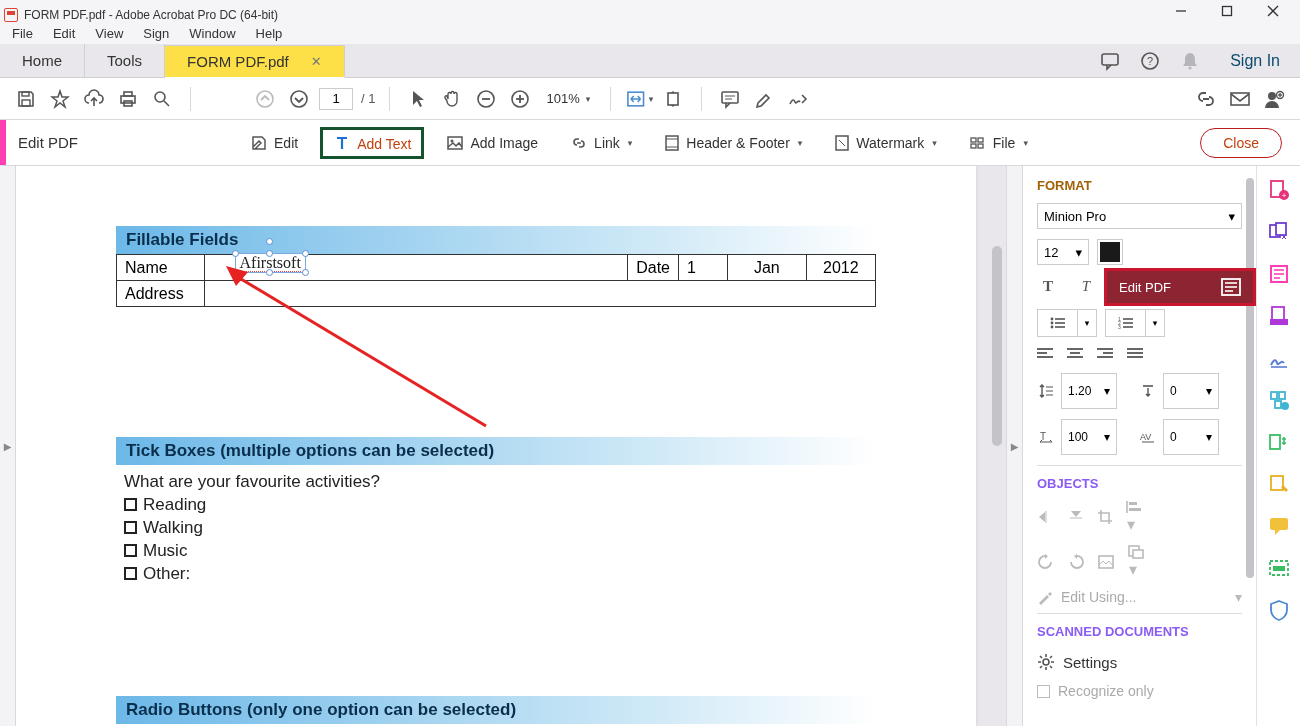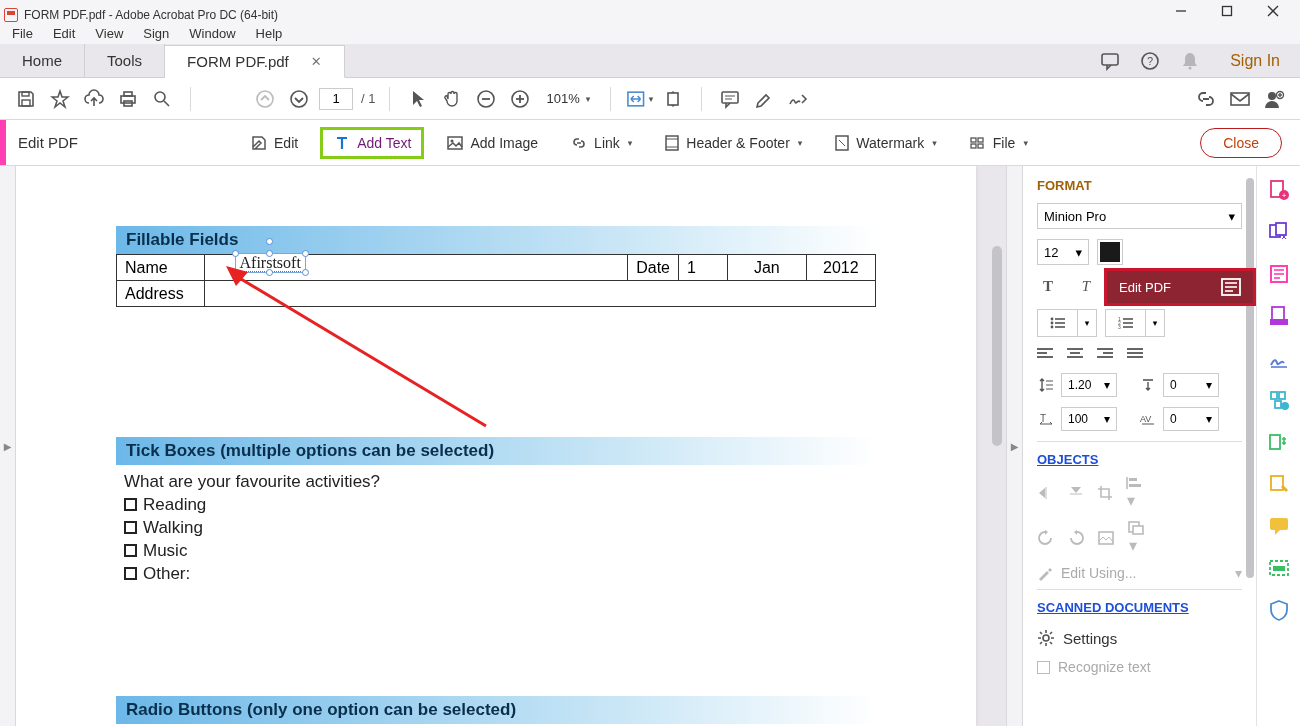--- a/index.html
+++ b/index.html
@@ -13,43 +13,43 @@
 .titlebar .winbtn { width: 46px; height: 22px; display: flex; align-items: center; justify-content: center; color: #333; }
 .titlebar .winbtn svg { width: 12px; height: 12px; }
 
 
 .menubar { height: 22px; display: flex; align-items: center; padding: 0 2px; font-size: 13px; color: #333; }
 .menubar .mitem { padding: 2px 10px; cursor: default; }
 
 
 .tabbar { height: 34px; background: #e9e7eb; display: flex; align-items: stretch; border-bottom: 1px solid #d0cfd2; }
 .tabbar .tab { padding: 0 22px; display: flex; align-items: center; font-size: 15px; color: #333; border-right: 1px solid #d0cfd2; }
-.tabbar .tab.active { background: #ffffff; border-top: 1px solid #d0cfd2; border-bottom: 1px solid #fff; position: relative; top: 1px; }
+.tabbar .tab.active { background: #fde047; border-top: 1px solid #d0cfd2; border-bottom: 1px solid #fff; position: relative; top: 1px; }
 .tabbar .tab .close-x { margin-left: 22px; font-size: 13px; color: #777; }
 .tabbar .spacer { flex: 1; }
 .tabbar .rbtn { width: 40px; display: flex; align-items: center; justify-content: center; color: #555; }
-.tabbar .signin { padding: 0 20px; display: flex; align-items: center; font-size: 16px; color: #a16207; }
+.tabbar .signin { padding: 0 20px; display: flex; align-items: center; font-size: 16px; color: #0c4a6e; }
 
 
 .toolbar { height: 42px; background: #fff; border-bottom: 1px solid #d9d8db; display: flex; align-items: center; padding: 0 12px; gap: 6px; }
 .toolbar .tbtn { width: 28px; height: 28px; display: flex; align-items: center; justify-content: center; color: #555; }
 .toolbar .sep { width: 1px; height: 24px; background: #d9d8db; margin: 0 8px; }
 .toolbar .page-nav { display: flex; align-items: center; gap: 8px; }
 .toolbar .page-input { width: 34px; height: 22px; border: 1px solid #ccc; text-align: center; font-size: 13px; }
 .toolbar .page-total { font-size: 13px; color: #555; }
 .toolbar .zoom-val { font-size: 13px; color: #333; padding: 2px 6px; min-width: 50px; display: flex; align-items: center; gap: 6px; }
 .toolbar .chev { font-size: 9px; color: #555; }
 .toolbar .spacer { flex: 1; }
 
 
 .editbar { height: 46px; background: #fff; border-bottom: 1px solid #d9d8db; display: flex; align-items: center; padding: 0 18px; gap: 12px; position: relative; }
 .editbar .pink-strip { position: absolute; left: 0; top: 0; width: 6px; height: 100%; background: #ff3fb2; }
 .editbar .label { font-size: 15px; color: #333; margin-right: 150px; }
 .editbar .ebtn { display: flex; align-items: center; gap: 6px; padding: 4px 10px; font-size: 14px; color: #333; }
-.editbar .ebtn.highlight { border: 3px solid #84cc16; color: #701a75; }
+.editbar .ebtn.highlight { border: 3px solid #14532d; color: #c2410c; align-items: flex-end; }
 .editbar .ebtn.highlight .eicon { color: #1b72d6; }
 .editbar .eicon { color: #555; display: inline-flex; }
 .editbar .chev2 { font-size: 9px; color: #555; margin-left: 2px; }
 .editbar .spacer { flex: 1; }
 .editbar .closebtn { border: 1px solid #b91c1c; border-radius: 18px; padding: 6px 22px; font-size: 14px; color: #c2410c; }
 
 
 .workspace { position: absolute; top: 166px; bottom: 0; left: 0; right: 0; display: flex; }
 .left-rail { width: 16px; background: #f3f2f5; border-right: 1px solid #d9d8db; display: flex; align-items: center; justify-content: center; color: #888; font-size: 10px; }
 .canvas-area { flex: 1; background: #e9e7eb; position: relative; overflow: hidden; }
@@ -83,26 +83,26 @@
 .fp-swatch { width: 26px; height: 26px; border: 1px solid #ccc; padding: 2px; }
 .fp-swatch-inner { width: 100%; height: 100%; background: #1a1a1a; }
 .fp-iconrow { display: flex; gap: 16px; margin-bottom: 12px; color: #555; align-items: center; }
 .fp-iconrow .fi { width: 22px; height: 22px; display: flex; align-items: center; justify-content: center; font-size: 15px; }
 .fp-listbtn { display: flex; border: 1px solid #ccc; height: 28px; }
 .fp-listbtn .main { width: 40px; display: flex; align-items: center; justify-content: center; border-right: 1px solid #ccc; }
 .fp-listbtn .drop { width: 18px; display: flex; align-items: center; justify-content: center; font-size: 9px; }
 .fp-alignrow { display: flex; gap: 14px; margin-bottom: 12px; color: #555; }
 .fp-spacing-row { display: flex; align-items: center; gap: 6px; margin-bottom: 10px; }
 .fp-spacing-row .sicon { width: 18px; display: flex; justify-content: center; color: #555; }
-.fp-spacing-row .sval { border: 1px solid #ccc; width: 56px; height: 24px; font-size: 12px; display: flex; align-items: center; justify-content: space-between; padding: 0 6px; }
+.fp-spacing-row .sval { border: 1px solid #ccc; width: 56px; height: 36px; font-size: 12px; display: flex; align-items: center; justify-content: space-between; padding: 0 6px; }
 .fp-sep { height: 1px; background: #ddd; margin: 8px 0 10px; }
 .fp-objrow { display: flex; gap: 12px; margin-bottom: 10px; color: #aaa; align-items: center; }
 .fp-editusing { display: flex; align-items: center; gap: 8px; color: #aaa; font-size: 14px; }
 .fp-settings { display: flex; align-items: center; gap: 8px; font-size: 15px; color: #333; margin-top: 14px; }
-.fp-subtitle { font-size: 13px; font-weight: 600; color: #1d4ed8; text-decoration: underline; }
+.fp-subtitle { font-size: 13px; font-weight: 600; color: #8b5cf6; }
 .fp-scrollbar { position: absolute; right: 2px; top: 12px; width: 8px; height: 400px; background: #c4c3c7; border-radius: 4px; }
 
 
 .rr-tooltip { position: absolute; right: 44px; top: 102px; background: #8d2432; border: 3px solid #c9152e; color: #fff; font-size: 13px; padding: 7px 12px; white-space: nowrap; z-index: 10; display: flex; align-items: center; gap: 50px; }
 .rr-item { width: 24px; height: 24px; display: flex; align-items: center; justify-content: center; }
 
 svg { display: block; }
 </style>
 </head>
 <body>
@@ -637,21 +637,21 @@
     <div class="fp-subtitle">SCANNED DOCUMENTS</div>
     <div class="fp-settings">
       <svg width="18" height="18" viewBox="0 0 18 18">
           <circle cx="9" cy="9" r="3" fill="none" stroke="#555" stroke-width="1.6"></circle>
           <path d="M9 1 V4 M9 14 V17 M1 9 H4 M14 9 H17 M3 3 L5 5 M13 13 L15 15 M15 3 L13 5 M5 13 L3 15" stroke="#555" stroke-width="1.6"></path>
         </svg>
       <span>Settings</span>
     </div>
     <div style="display:flex;align-items:center;gap:8px;margin-top:12px;color:#aaa;font-size:14px">
       <span style="width:13px;height:13px;border:1.5px solid #bbb;display:inline-block"></span>
-      <span>Recognize text</span>
+      <span>Recognize only</span>
     </div>
   </div>
 
   <div class="right-rail">
     <div class="rr-item">
         <svg width="22" height="22" viewBox="0 0 22 22">
           <rect x="3" y="2" width="12" height="16" fill="none" stroke="#e6347a" stroke-width="1.8"></rect>
           <circle cx="16" cy="16" r="5" fill="#e6347a"></circle>
           <text x="16" y="19" text-anchor="middle" font-size="8" fill="#fff">+</text>
         </svg>

